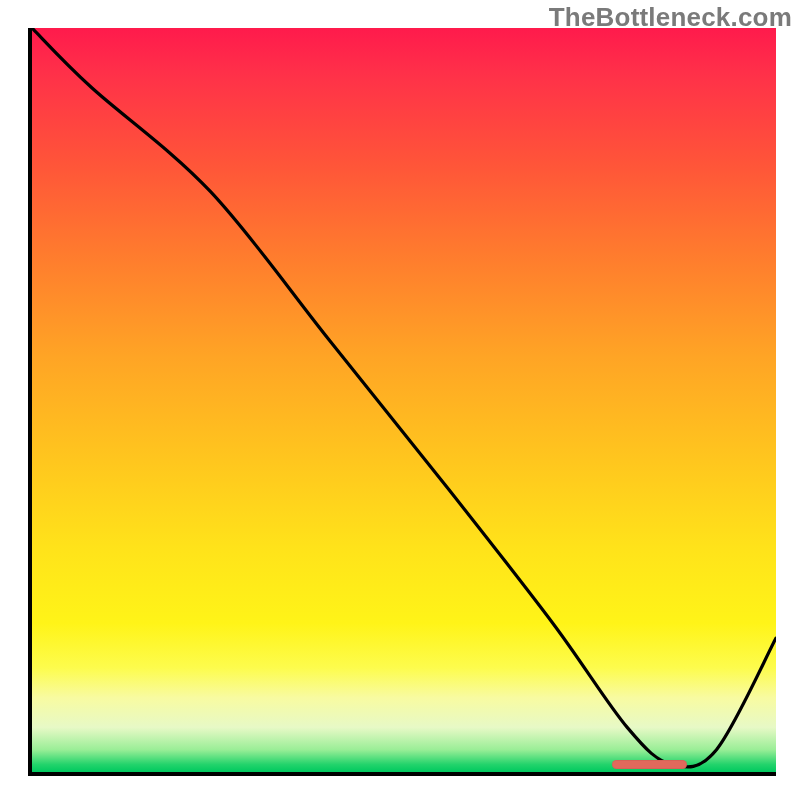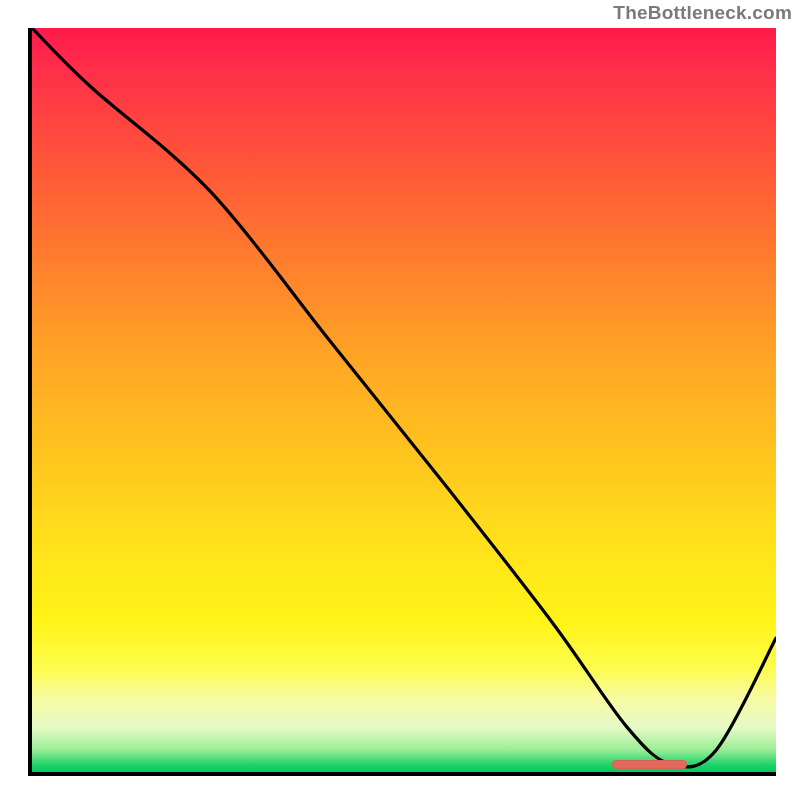--- a/index.html
+++ b/index.html
@@ -13,21 +13,21 @@
   }
   .wrap {
     position: relative;
     width: 800px;
     height: 800px;
   }
   .watermark {
     position: absolute;
     top: 2px;
     right: 8px;
-    font-size: 19px;
+    font-size: 26px;
     font-weight: 600;
     color: #7a7a7a;
     letter-spacing: 0.2px;
   }
   .plot-area {
     position: absolute;
     left: 28px;
     top: 28px;
     width: 744px;
     height: 744px;

